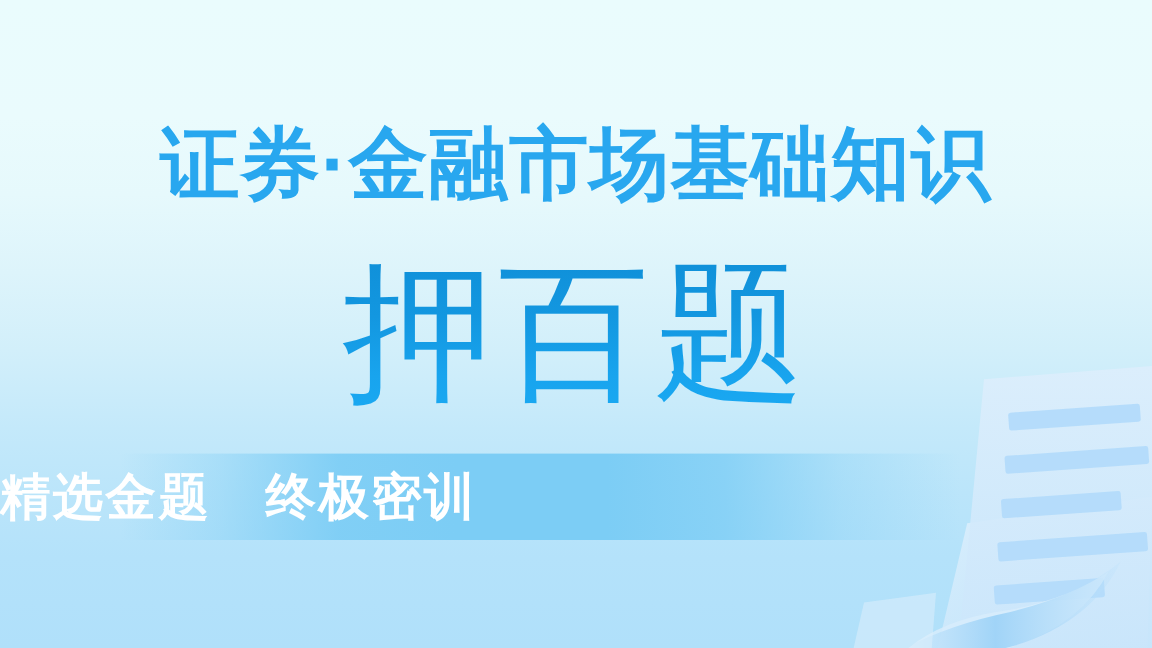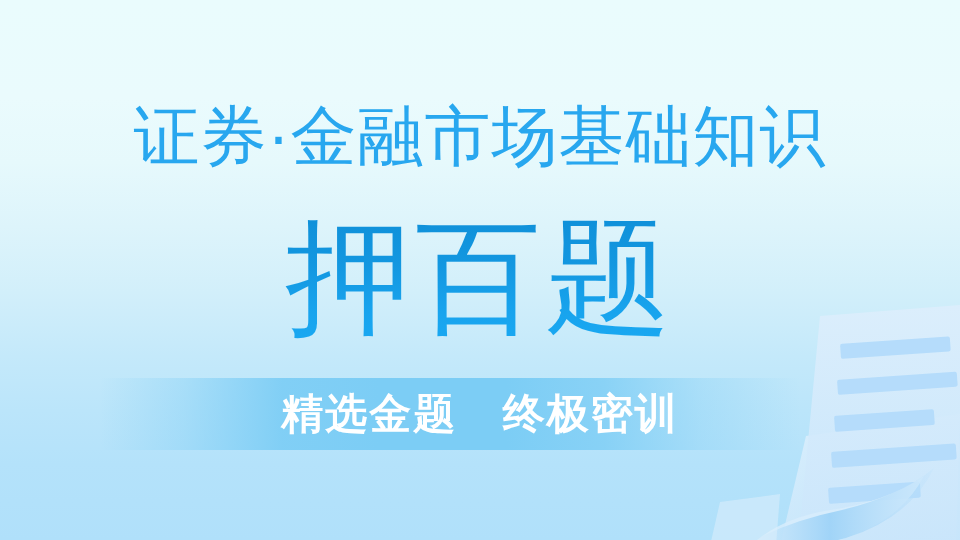--- a/index.html
+++ b/index.html
@@ -41,21 +41,21 @@
   
   .title-line {
     position: absolute;
     top: 96px;
     left: 0;
     width: 960px;
     text-align: center;
     font-size: 66px;
     line-height: 80px;
     letter-spacing: 1px;
-    font-weight: 400;
+    font-weight: 700;
     color: #28a7ef;
     white-space: nowrap;
   }
 
   
   .headline {
     position: absolute;
     top: 208px;
     left: 0;
     width: 960px;
@@ -87,21 +87,21 @@
         rgba(124,205,245,1.00) 58%,
         rgba(124,205,245,0.80) 72%,
         rgba(124,205,245,0.30) 86%,
         rgba(124,205,245,0.00) 100%);
   }
   .band-text {
     position: absolute;
     top: 386px;
     left: 0;
     width: 960px;
-    text-align: center;
+    text-align: left;
     font-size: 42px;
     line-height: 56px;
     font-weight: 700;
     letter-spacing: 2px;
     color: #ffffff;
     white-space: nowrap;
   }
   .band-text .gap {
     display: inline-block;
     width: 18px;

